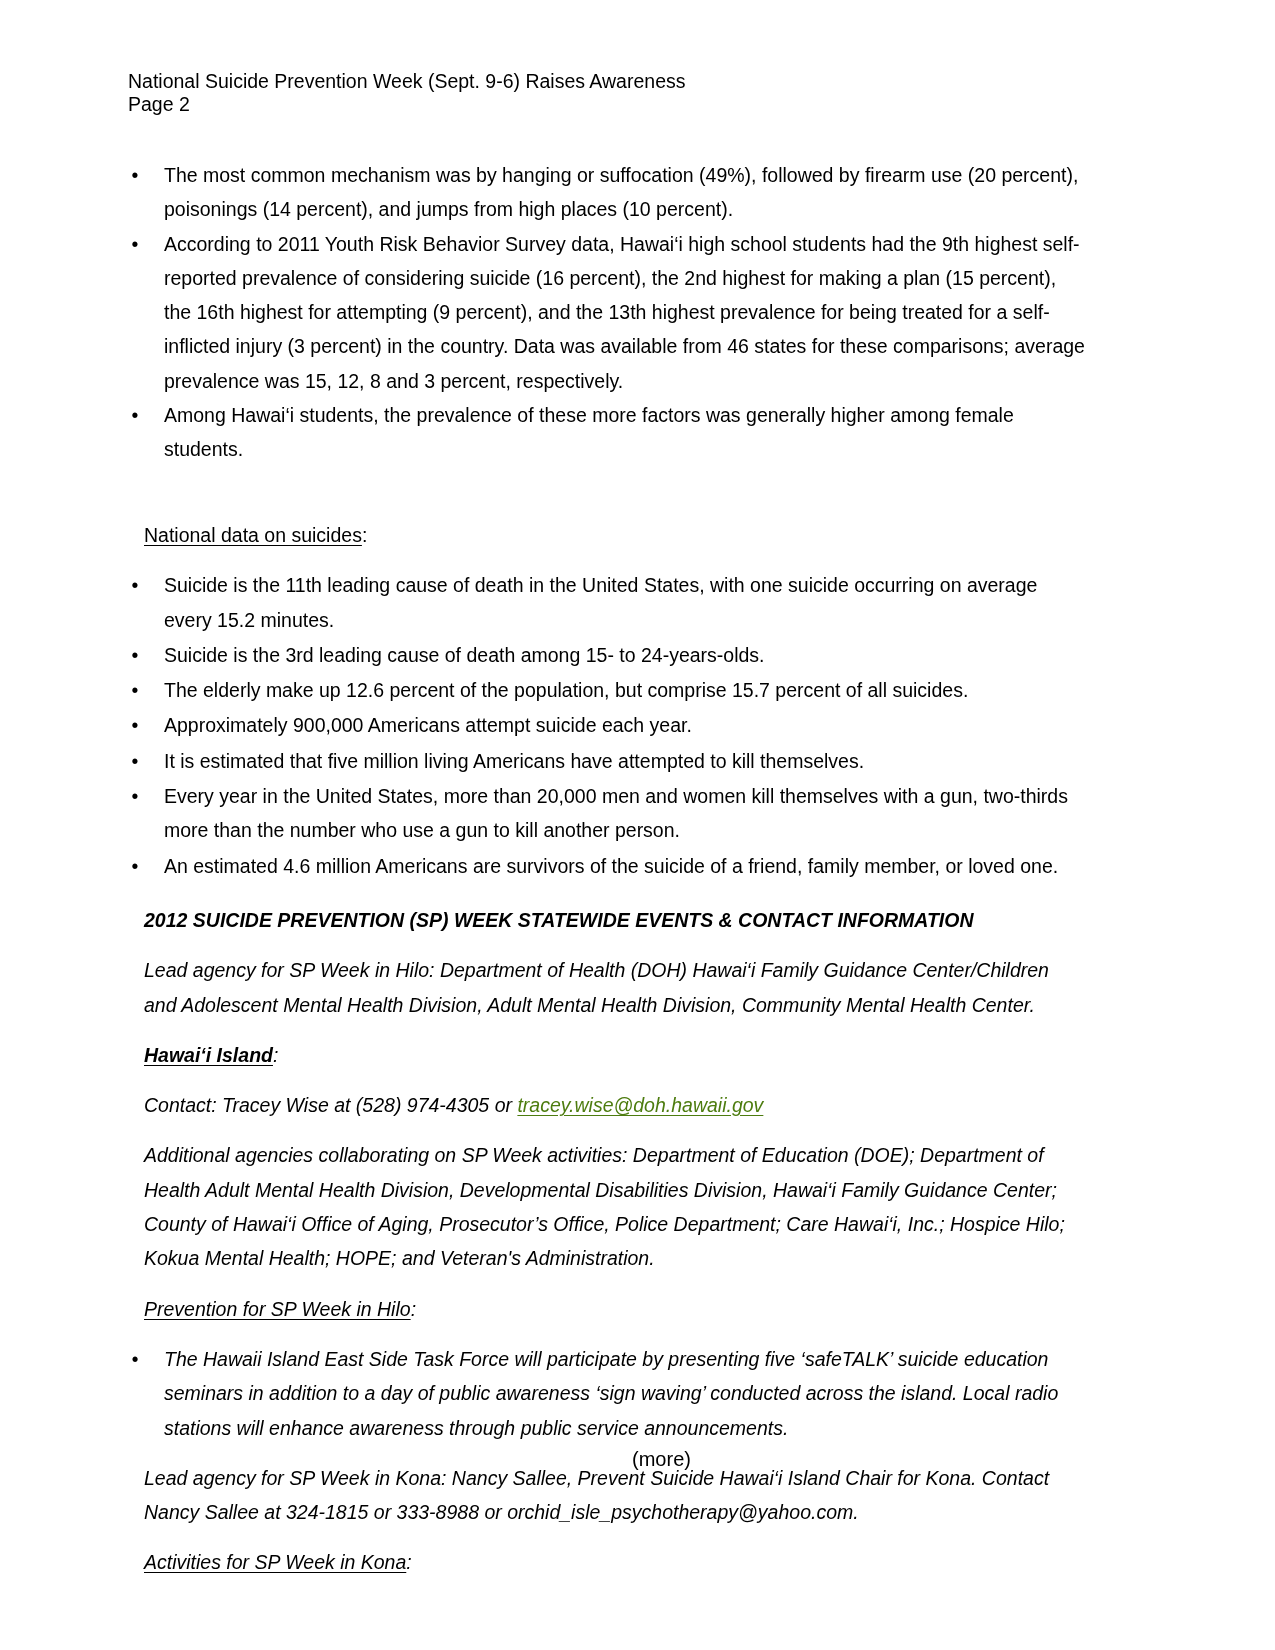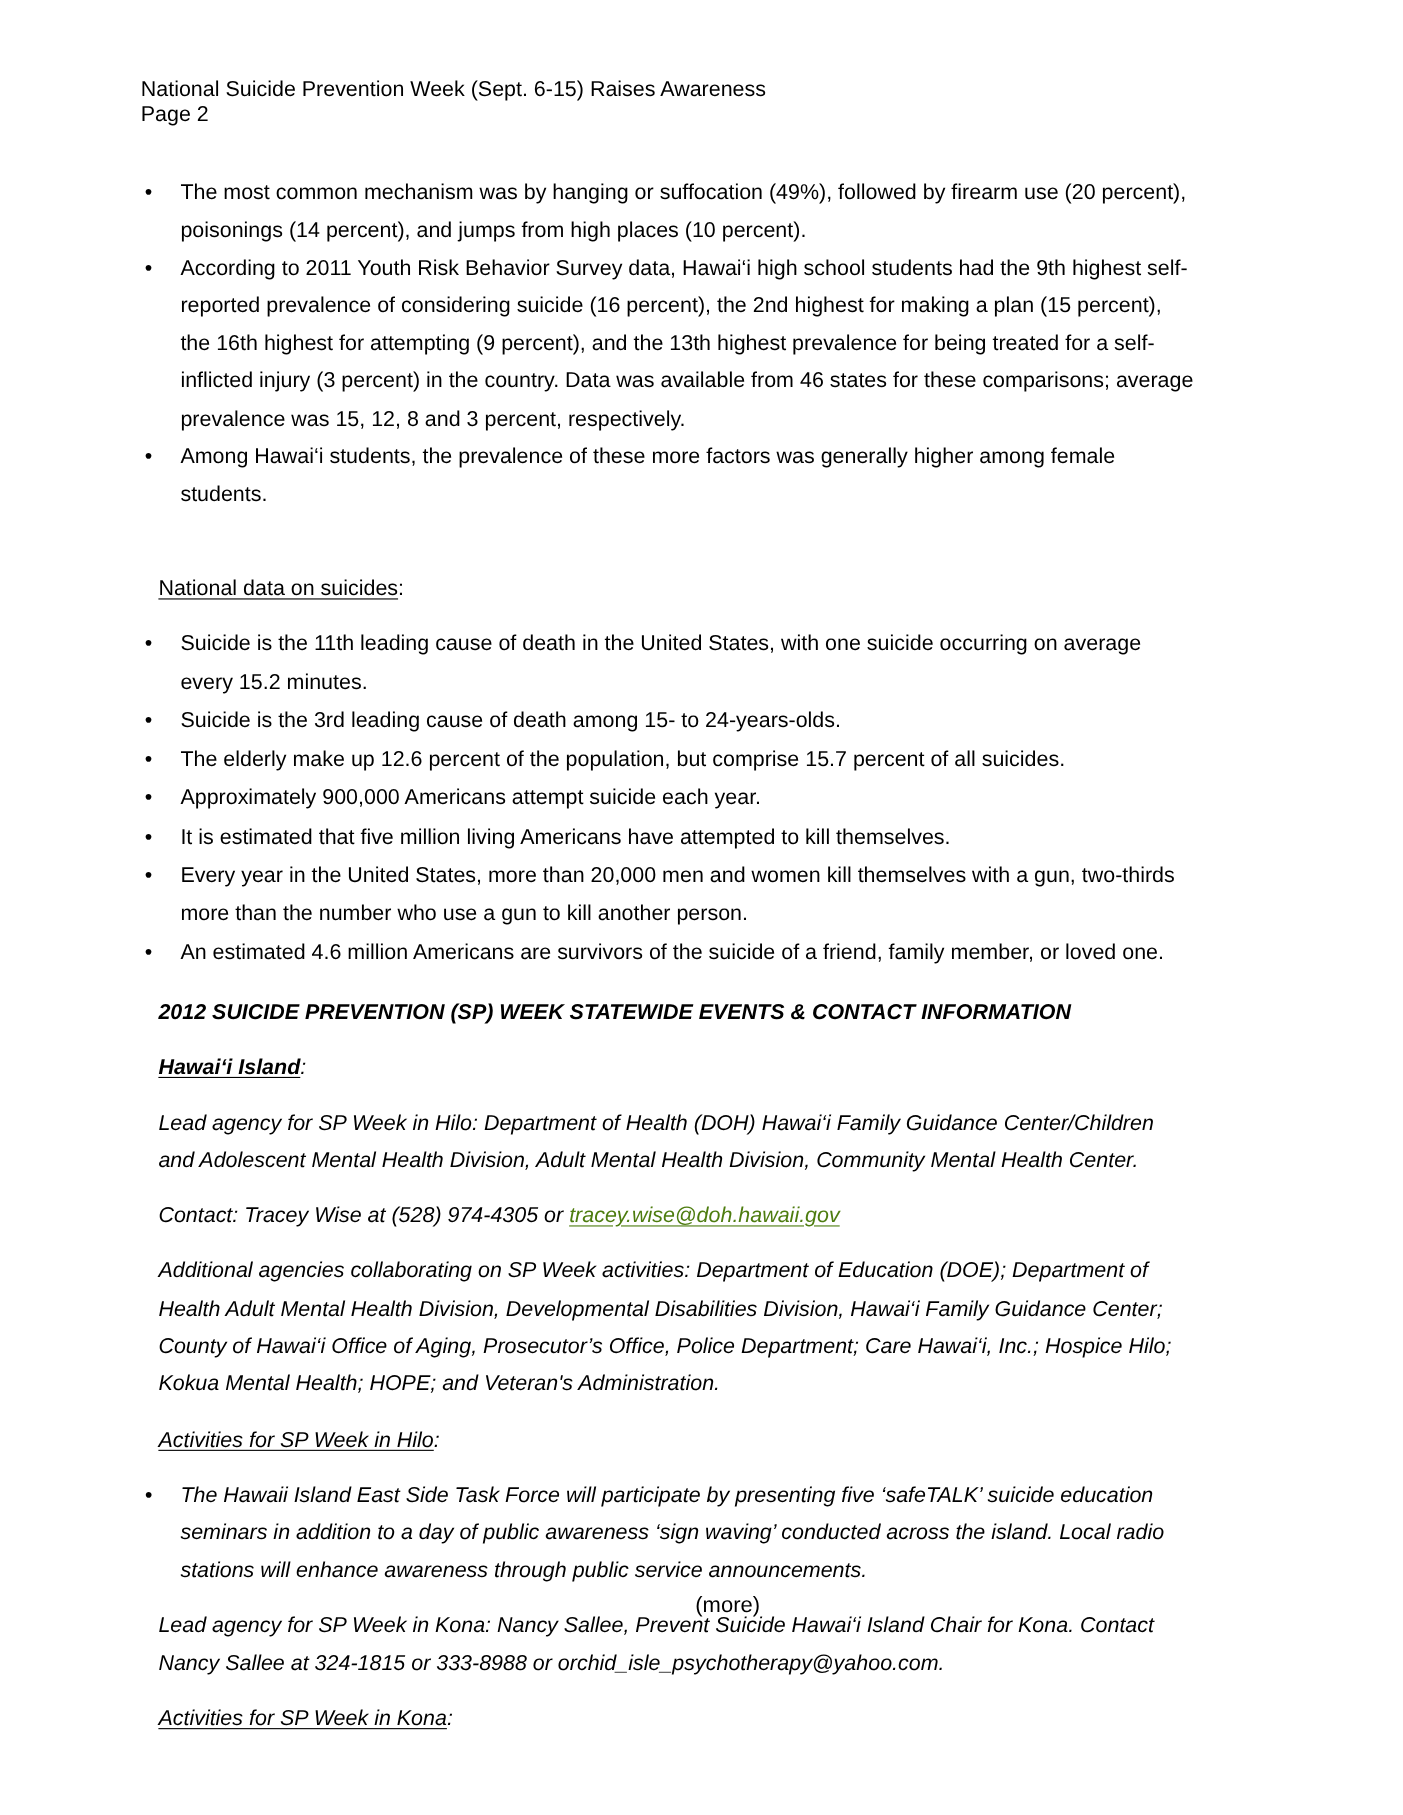--- a/index.html
+++ b/index.html
@@ -18,21 +18,21 @@
   .b { font-weight: bold; }
   a.link { color: #4d7c0f; text-decoration: underline; text-underline-offset: 3px; }
   .more { position: absolute; left: 0; width: 1275px; top: 1448px; text-align: center; font-size: 20px; padding-left: 24px; }
 </style>
 </head>
 <body>
 
 <div class="page">
 
   <div class="hdr">
-    <div>National Suicide Prevention Week (Sept. 6-15) Raises Awareness</div>
+    <div>National Suicide Prevention Week (Sept. 9-6) Raises Awareness</div>
     <div>Page 2</div>
   </div>
 
   <div class="sec" style="top:88px;">
     <ul class="bul">
       <li><span class="dot">•</span><span>The most common mechanism was by hanging or suffocation (49%), followed by firearm use (20 percent), poisonings (14 percent), and jumps from high places (10 percent).</span></li>
       <li><span class="dot">•</span><span>According to 2011 Youth Risk Behavior Survey data, Hawai‘i high school students had the 9th highest self-reported prevalence of considering suicide (16 percent), the 2nd highest for making a plan (15 percent), the 16th highest for attempting (9 percent), and the 13th highest prevalence for being treated for a self-inflicted injury (3 percent) in the country. Data was available from 46 states for these comparisons; average prevalence was 15, 12, 8 and 3 percent, respectively.</span></li>
       <li><span class="dot">•</span><span>Among Hawai‘i students, the prevalence of these more factors was generally higher among female students.</span></li>
     </ul>
   </div>
@@ -45,25 +45,25 @@
       <li style="margin-top:1px"><span class="dot">•</span><span>The elderly make up 12.6 percent of the population, but comprise 15.7 percent of all suicides.</span></li>
       <li style="margin-top:1px"><span class="dot">•</span><span>Approximately 900,000 Americans attempt suicide each year.</span></li>
       <li style="margin-top:1px"><span class="dot">•</span><span>It is estimated that five million living Americans have attempted to kill themselves.</span></li>
       <li style="margin-top:1px"><span class="dot">•</span><span>Every year in the United States, more than 20,000 men and women kill themselves with a gun, two-thirds more than the number who use a gun to kill another person.</span></li>
       <li style="margin-top:1px"><span class="dot">•</span><span>An estimated 4.6 million Americans are survivors of the suicide of a friend, family member, or loved one.</span></li>
     </ul>
   </div>
 
   <div class="sec" style="top:817px;font-style:italic;">
     <p class="p b">2012 SUICIDE PREVENTION (SP) WEEK STATEWIDE EVENTS &amp; CONTACT INFORMATION</p>
+    <p class="p">Lead agency for SP Week in Hilo: Department of Health (DOH) Hawai‘i Family Guidance Center/Children and Adolescent Mental Health Division, Adult Mental Health Division, Community Mental Health Center.</p>
     <p class="p"><span class="u b">Hawai‘i Island</span><span>:</span></p>
-    <p class="p">Lead agency for SP Week in Hilo: Department of Health (DOH) Hawai‘i Family Guidance Center/Children and Adolescent Mental Health Division, Adult Mental Health Division, Community Mental Health Center.</p>
     <p class="p"><span>Contact: Tracey Wise at (528) 974-4305 or </span><a class="link" href="#">tracey.wise@doh.hawaii.gov</a></p>
     <p class="p">Additional agencies collaborating on SP Week activities: Department of Education (DOE); Department of Health Adult Mental Health Division, Developmental Disabilities Division, Hawai‘i Family Guidance Center; County of Hawai‘i Office of Aging, Prosecutor’s Office, Police Department; Care Hawai‘i, Inc.; Hospice Hilo; Kokua Mental Health; HOPE; and Veteran's Administration.</p>
-    <p class="p"><span class="u">Activities for SP Week in Hilo</span><span>:</span></p>
+    <p class="p"><span class="u">Prevention for SP Week in Hilo</span><span>:</span></p>
     <ul class="bul">
       <li><span class="dot">•</span><span>The Hawaii Island East Side Task Force will participate by presenting five ‘safeTALK’ suicide education seminars in addition to a day of public awareness ‘sign waving’ conducted across the island.  Local radio stations will enhance awareness through public service announcements.</span></li>
     </ul>
     <p class="p">Lead agency for SP Week in Kona: Nancy Sallee, Prevent Suicide Hawai‘i Island Chair for Kona. Contact Nancy Sallee at 324-1815 or 333-8988 or orchid_isle_psychotherapy@yahoo.com.</p>
     <p class="p"><span class="u">Activities for SP Week in Kona</span><span>:</span></p>
   </div>
 
 </div>
 
 <div class="more">(more)</div>

